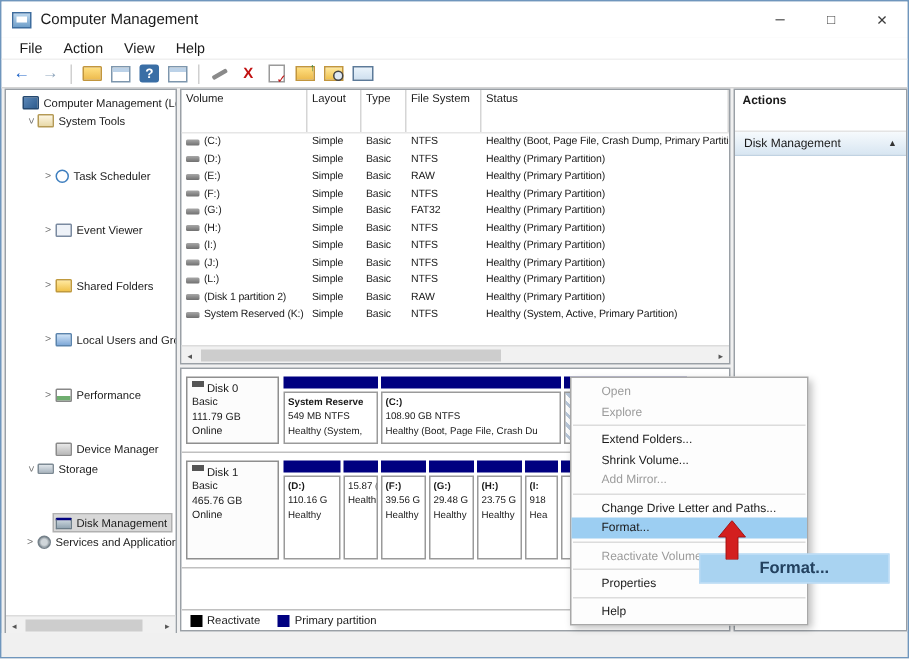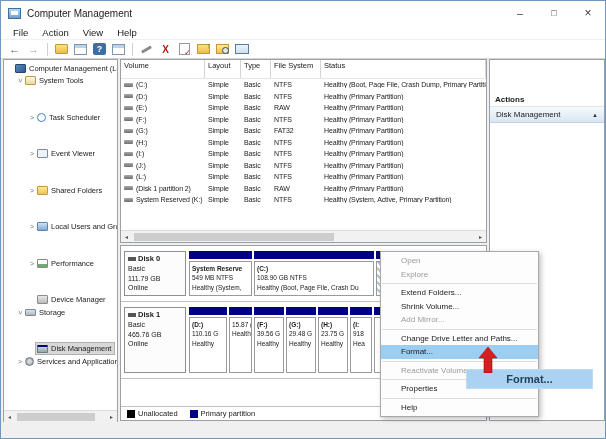--- a/index.html
+++ b/index.html
@@ -63,48 +63,48 @@
   .ti-diskmgmt{background:linear-gradient(#c7d3dc,#93a5b2);border:1px solid #6c7d89;border-top:2px solid #000080;height:8px;}
   .ti-services{background:radial-gradient(circle,#d0d6da 40%,#8e989f 70%);border:1px solid #75818a;border-radius:50%;width:9px;height:9px;}
   
   .hscroll{position:absolute;left:0;right:0;bottom:0;height:12px;background:#f1f1f1;border-top:1px solid #dcdcdc;display:flex;align-items:center;}
   .sb-btn{width:11px;height:100%;display:flex;align-items:center;justify-content:center;font-size:6px;color:#555;flex:none;}
   .sb-l::before{content:"◂";} .sb-r::before{content:"▸";}
   .sb-track{flex:1;height:100%;position:relative;}
   .sb-thumb{position:absolute;top:2px;height:8px;background:#cdcdcd;}
   
   .volpanel{position:absolute;left:119px;top:58px;width:367px;height:184px;background:#fff;border:1px solid #9aa0a6;overflow:hidden;}
-  .vhead{display:flex;height:19px;font-size:7.5px;border-bottom:1px solid #e6e6e6;}
+  .vhead{display:flex;height:29px;font-size:7.5px;border-bottom:1px solid #e6e6e6;}
   .hc{border-right:1px solid #d5d5d5;padding:1px 0 0 3px;white-space:nowrap;overflow:hidden;}
   .c-vol{width:84px;flex:none;} .c-lay{width:36px;flex:none;} .c-typ{width:30px;flex:none;} .c-fs{width:50px;flex:none;} .c-st{flex:1;}
   .vr{display:flex;height:11.5px;align-items:center;font-size:7px;letter-spacing:-0.1px;white-space:nowrap;}
   .vc{overflow:hidden;padding-left:3px;}
   .vicon{width:9px;height:4px;background:linear-gradient(#a8a8a8,#707070);margin:0 3px 0 2px;flex:none;border-radius:1px;display:inline-block;}
   .volcell{display:flex;align-items:center;padding-left:1px;}
   
   .diskpane{position:absolute;left:119px;top:244px;width:367px;height:176px;background:#fff;border:1px solid #9aa0a6;overflow:hidden;}
   .drow{position:relative;border-bottom:1px solid #c0c0c0;display:flex;padding:5px 2px 5px 3px;}
   .drow0{height:56px;} .drow1{height:77px;}
   .dlabel{width:62px;flex:none;border:1px solid #8f8f8f;background:#fcfcfc;padding:2px 3px;font-size:7px;line-height:1.35;}
-  .dname{font-weight:bold;font-size:7.5px;display:flex;align-items:center;gap:2px;}
+  .dname{font-weight:normal;font-size:7.5px;display:flex;align-items:flex-start;gap:2px;}
   .dglyph{width:8px;height:4px;background:#555;display:inline-block;flex:none;}
   .parts{flex:1;display:flex;gap:2px;margin-left:3px;}
   .part{display:flex;flex-direction:column;}
   .pstrip{height:8px;background:#000080;flex:none;}
   .pbody{flex:1;border:1px solid #9a9a9a;background:#fff;margin-top:2px;padding:2px 2px;font-size:6.5px;line-height:1.45;overflow:hidden;white-space:nowrap;}
   .pname{font-weight:bold;}
   .part.hatch .pbody{background:repeating-linear-gradient(45deg,#ffffff 0 3px,#b9c8da 3px 5px);}
   .p-spacer{flex:none;}
   .legend{position:absolute;left:0;right:0;bottom:0;height:14px;border-top:1px solid #c0c0c0;background:#fff;display:flex;align-items:center;gap:12px;padding-left:6px;font-size:7.5px;}
   .leg{display:flex;align-items:center;}
   .sw{width:8px;height:8px;margin-right:3px;}
   .sw-unalloc{background:#000;} .sw-primary{background:#000080;}
   
   .actions{position:absolute;left:488px;top:58px;width:116px;height:362px;background:#fff;border:1px solid #9aa0a6;}
-  .ahdr{height:14px;font-size:8px;font-weight:bold;padding:2px 0 0 5px;border-bottom:1px solid #e4e4e4;margin-top:33px;}
+  .ahdr{height:28px;font-size:8px;font-weight:bold;padding:2px 0 0 5px;border-bottom:1px solid #e4e4e4;}
   .agroup{height:16px;display:flex;align-items:center;justify-content:space-between;padding:0 6px;
           background:linear-gradient(#f6fafd,#d8e6f2);border-bottom:1px solid #c0d2e2;font-size:8px;}
   .achev{font-size:6px;color:#333;}
   .amore{height:16px;display:flex;align-items:center;justify-content:space-between;padding:0 5px 0 26px;font-size:8px;margin-top:5px;}
   .amore .achev{font-size:7px;}
   
   .cmenu{position:absolute;left:379px;top:250px;width:159px;background:#fdfdfd;border:1px solid #a8a8a8;
          box-shadow:2px 2px 5px rgba(0,0,0,.25);padding:2px 0;z-index:50;}
   .mi{height:13.5px;display:flex;align-items:center;padding-left:20px;font-size:8px;}
   .mi.dis{color:#9b9b9b;}
@@ -489,21 +489,21 @@
         <div class="part" style="flex:1;">
             <div class="pstrip"></div>
             <div class="pbody"></div>
           </div>
       </div>
     </div>
 
     <div class="legend">
       <span class="leg">
           <span class="sw sw-unalloc"></span>
-          <span>Unallocated</span>
+          <span>Reactivate</span>
         </span>
       <span class="leg">
           <span class="sw sw-primary"></span>
           <span>Primary partition</span>
         </span>
     </div>
   </div>
 
   <div class="actions">
     <div class="ahdr">Actions</div>

